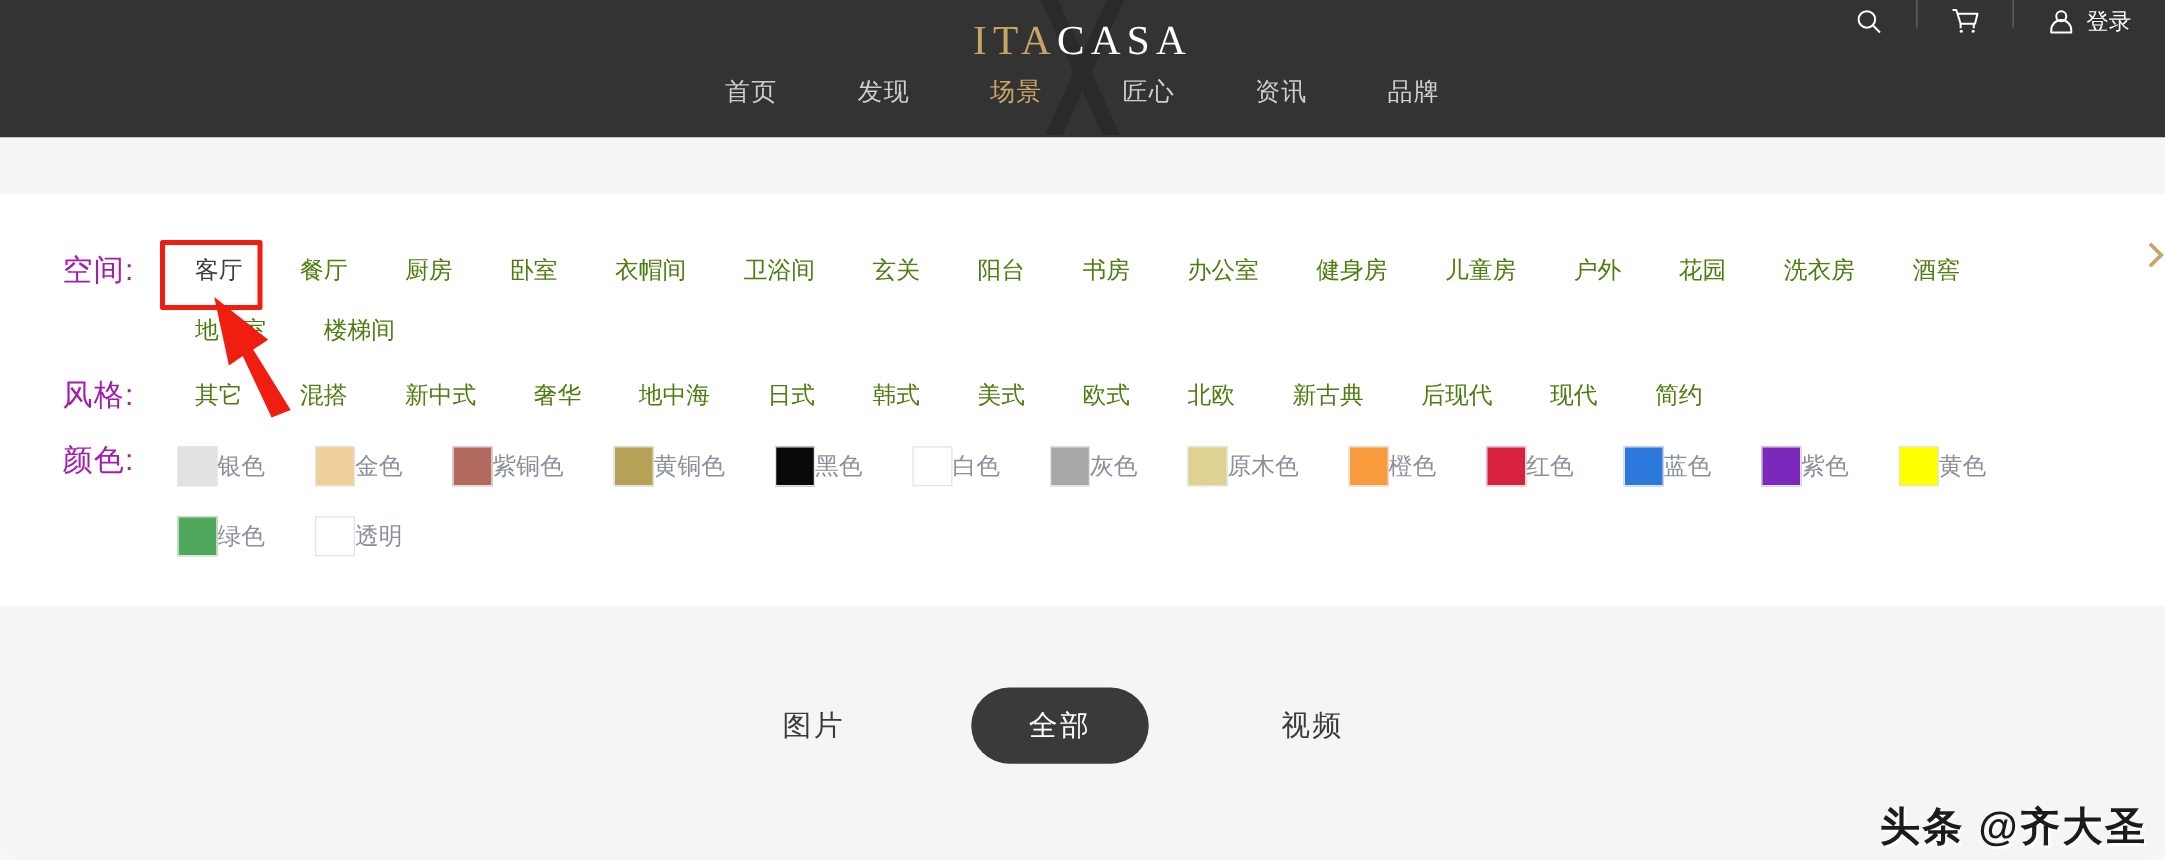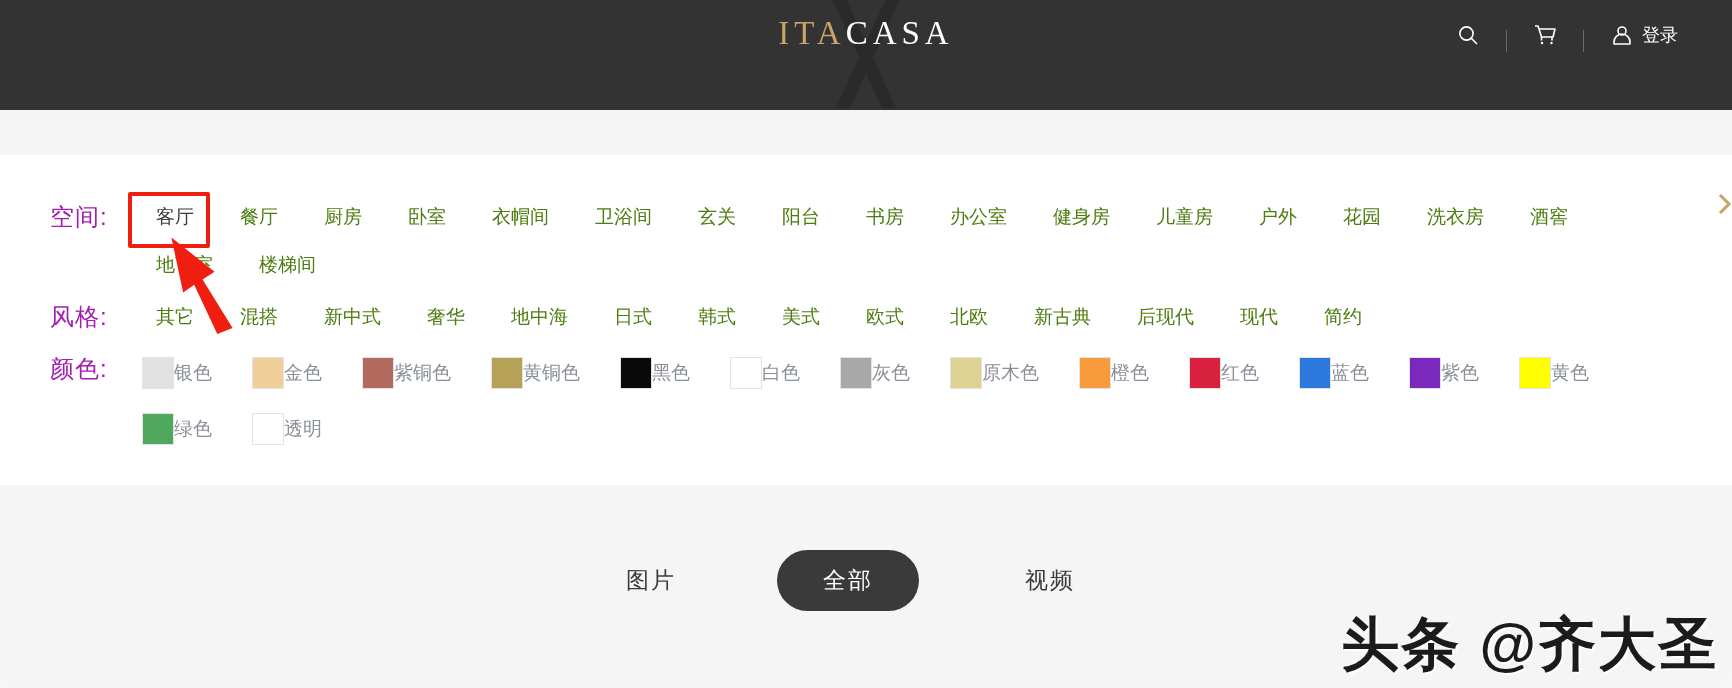--- a/index.html
+++ b/index.html
@@ -55,24 +55,24 @@
     color: #cfcfcf;
     font-size: 20px;
     letter-spacing: 1px;
     cursor: pointer;
     padding: 2px 6px;
   }
   .nav-item.active { color: #c9a467; }
 
   .header-actions {
     position: absolute;
-    right: 28px; top: 0;
+    right: 1px; top: 0;
     height: 52px;
     display: flex;
-    align-items: flex-end;
+    align-items: flex-start;
     gap: 0;
     z-index: 4;
   }
   .ha-btn {
     display: flex; align-items: center; gap: 8px;
     padding: 0 26px;
     color: #ffffff;
     font-size: 18px;
     cursor: pointer;
     height: 34px;
@@ -187,21 +187,21 @@
     color: #ffffff;
     border-radius: 34px;
     padding: 15px 46px;
     margin-right: 60px;
   }
   .tab.plain { padding: 15px 46px; margin-right: 55px; }
 
   .watermark {
     position: absolute;
     right: 14px; bottom: 4px;
-    font-size: 58px;
+    font-size: 32px;
     font-weight: bold;
     color: #1b1b1b;
     letter-spacing: 2px;
     text-shadow: 2px 2px 0 rgba(255,255,255,0.85);
     white-space: nowrap;
     z-index: 30;
   }
   .page-bg-top { position:absolute; left:0; right:0; top:110px; height:45px; background:#f5f5f5; }
 </style>
 </head>
@@ -239,20 +239,28 @@
       <div class="ha-sep"></div>
       <div class="ha-btn">
         <svg class="ha-icon" width="24" height="24" viewBox="0 0 24 24" fill="none" stroke="#ffffff" stroke-width="1.6">
           <circle cx="12" cy="8" r="4"></circle>
           <path d="M4 21 v-2 a8 8 0 0 1 16 0 v2 Z" stroke-linejoin="round"></path>
         </svg>
         <span>登录</span>
       </div>
     </div>
 
+    <div class="nav">
+      <div class="nav-item">首页</div>
+      <div class="nav-item">发现</div>
+      <div class="nav-item active">场景</div>
+      <div class="nav-item">匠心</div>
+      <div class="nav-item">资讯</div>
+      <div class="nav-item">品牌</div>
+    </div>
   </div>
 
   <div class="page-bg-top"></div>
 
   <div class="filter-panel">
 
     <div class="filter-row">
       <div class="filter-label">空间:</div>
       <div class="filter-items" id="space-items">
           <div class="f-item selected">客厅</div>

